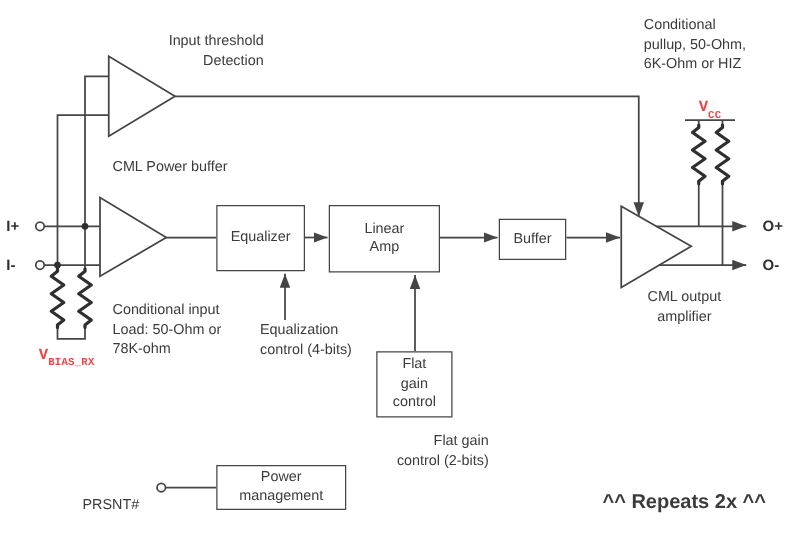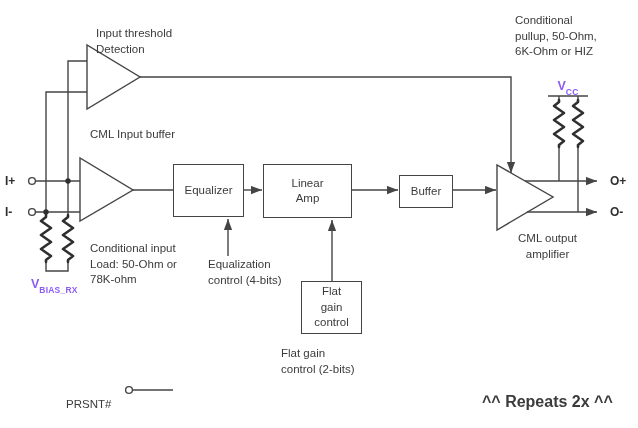--- a/index.html
+++ b/index.html
@@ -5,29 +5,29 @@
   html,body{margin:0;padding:0;background:#ffffff;}
   #stage{
     position:relative;width:638px;height:428px;background:#ffffff;overflow:hidden;
     font-family:"Liberation Sans", sans-serif;color:#3b3b3b;
   }
   #wires{position:absolute;left:0;top:0;z-index:1;}
   .lbl{
     position:absolute;z-index:2;font-size:11.5px;line-height:15.5px;
     white-space:pre-line;color:#3b3b3b;
   }
-  .lbl.center{text-align:left;}
+  .lbl.center{text-align:right;}
   .lbl.bold{font-weight:bold;}
   .port{position:absolute;z-index:2;font-size:12px;font-weight:bold;color:#2f2f2f;}
   .box{
     position:absolute;z-index:2;border:1.5px solid #454545;background:#ffffff;
     display:flex;align-items:center;justify-content:center;text-align:center;
     font-size:11.5px;line-height:15.5px;white-space:pre-line;box-sizing:border-box;
   }
-  .subbed{font-weight:bold;color:#8b5cf6;}
+  .subbed{font-weight:bold;color:#ef4444;font-family:Liberation Mono, monospace;}
   .subbed .main{font-size:12.5px;}
   .subbed sub{font-size:8.5px;position:relative;bottom:-1px;letter-spacing:0.2px;}
 </style>
 </head>
 <body>
 
 <div id="stage">
 
   <svg id="wires" width="638" height="428" viewBox="0 0 638 428">
     <defs>
@@ -89,24 +89,26 @@
     </g>
   </svg>
 
   <div class="box" style="left:173px;top:164px;width:71px;height:53px;text-align:center;">Equalizer</div>
   <div class="box" style="left:263px;top:164px;width:89px;height:54px;">Linear
 Amp</div>
   <div class="box" style="left:399px;top:175px;width:54px;height:33px;">Buffer</div>
   <div class="box" style="left:301px;top:281px;width:61px;height:53px;">Flat
 gain
 control</div>
+  <div class="box" style="left:173px;top:372px;width:104px;height:36px;">Power
+management</div>
 
   <div class="lbl center" style="left:96px;top:26px;width:115px;">Input threshold
 Detection</div>
-  <div class="lbl" style="left:90px;top:127px;">CML Input buffer</div>
+  <div class="lbl" style="left:90px;top:127px;">CML Power buffer</div>
   <div class="lbl" style="left:515px;top:13px;">Conditional
 pullup, 50-Ohm,
 6K-Ohm or HIZ</div>
   <div class="lbl" style="left:90px;top:241px;">Conditional input
 Load: 50-Ohm or
 78K-ohm</div>
   <div class="lbl" style="left:208px;top:257px;">Equalization
 control (4-bits)</div>
   <div class="lbl center" style="left:281px;top:346px;width:110px;">Flat gain
 control (2-bits)</div>

